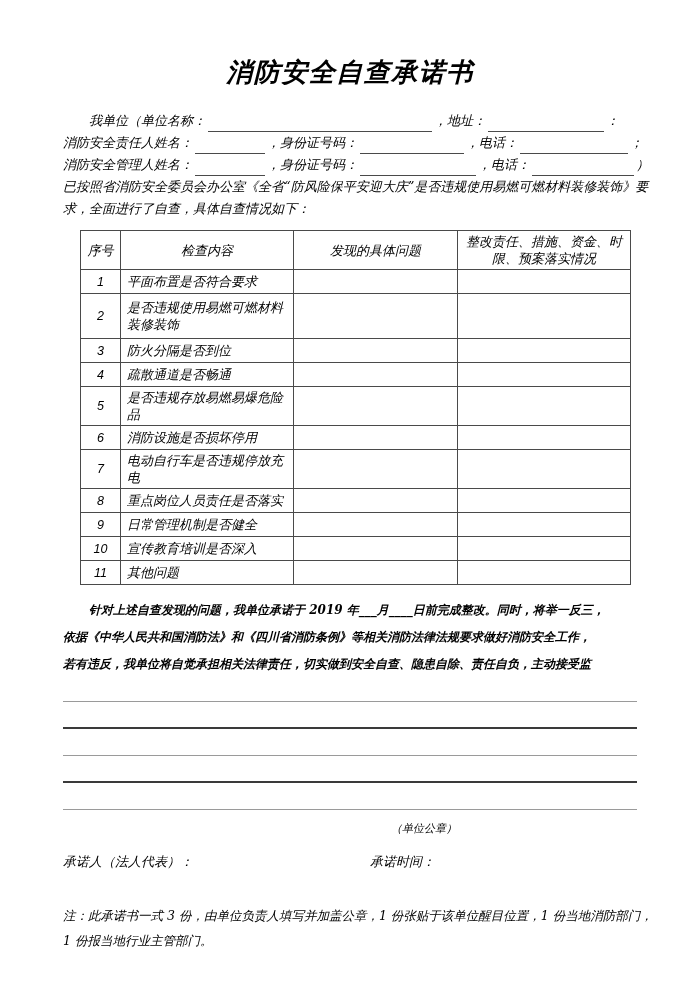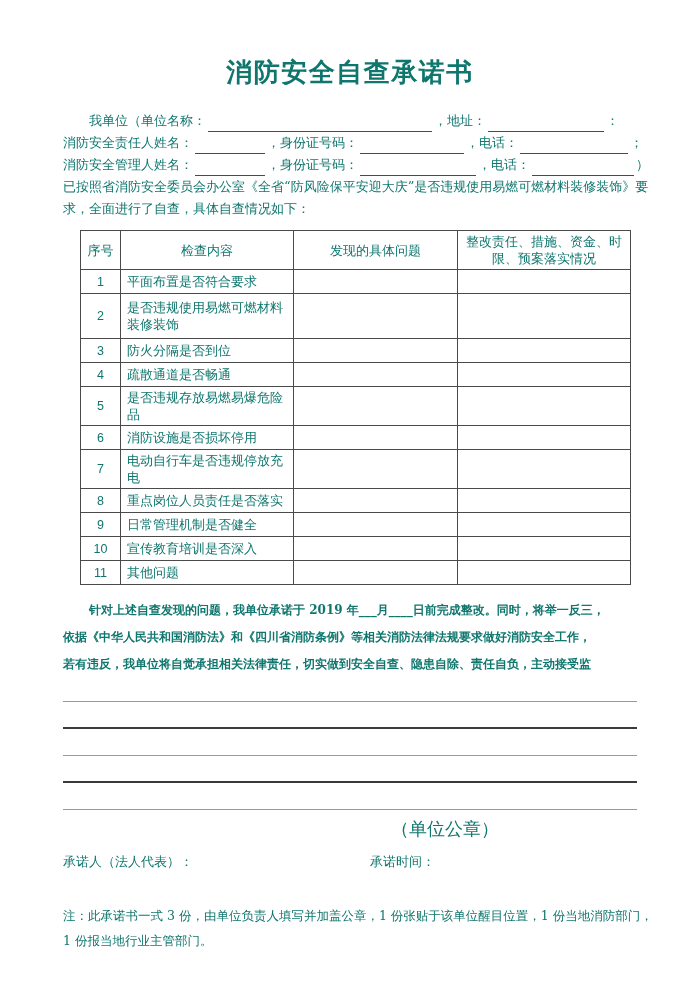--- a/index.html
+++ b/index.html
@@ -5,22 +5,23 @@
   html,body { margin:0; padding:0; background:#ffffff; }
   .page {
     position: relative;
     width: 700px;
     height: 990px;
     margin: 0 auto;
     background: #ffffff;
     box-sizing: border-box;
     padding: 50px 63px 0 63px;
     font-family: "DejaVu Serif", "Liberation Serif", serif;
-    color: #0f766e;
+    color: #000000;
     overflow: hidden;
+    font-style: italic;
   }
   .doc-title {
     text-align: center;
     font-size: 26px;
     font-weight: 700;
     letter-spacing: 1.5px;
     line-height: 32px;
     margin: 6px 0 22px 0;
   }
   .intro { font-size: 13px; }
@@ -79,21 +80,21 @@
   .write-lines { margin-top: 0; }
   .wline { box-sizing: border-box; }
   .wline-first { height: 24px; }
   .wline-rest  { height: 27px; }
   .wline-light { border-bottom: 1px solid #9a9a9a; }
   .wline-dark  { border-bottom: 2px solid #3a3a3a; }
 
   .seal-row {
     margin-top: 9px;
     padding-left: 328px;
-    font-size: 18px;
+    font-size: 11px;
     line-height: 20px;
   }
   .sign-row {
     margin-top: 12px;
     font-size: 13px;
     line-height: 22px;
     white-space: nowrap;
   }
   .sign-row .promiser { display: inline-block; width: 307px; }
   .note {

